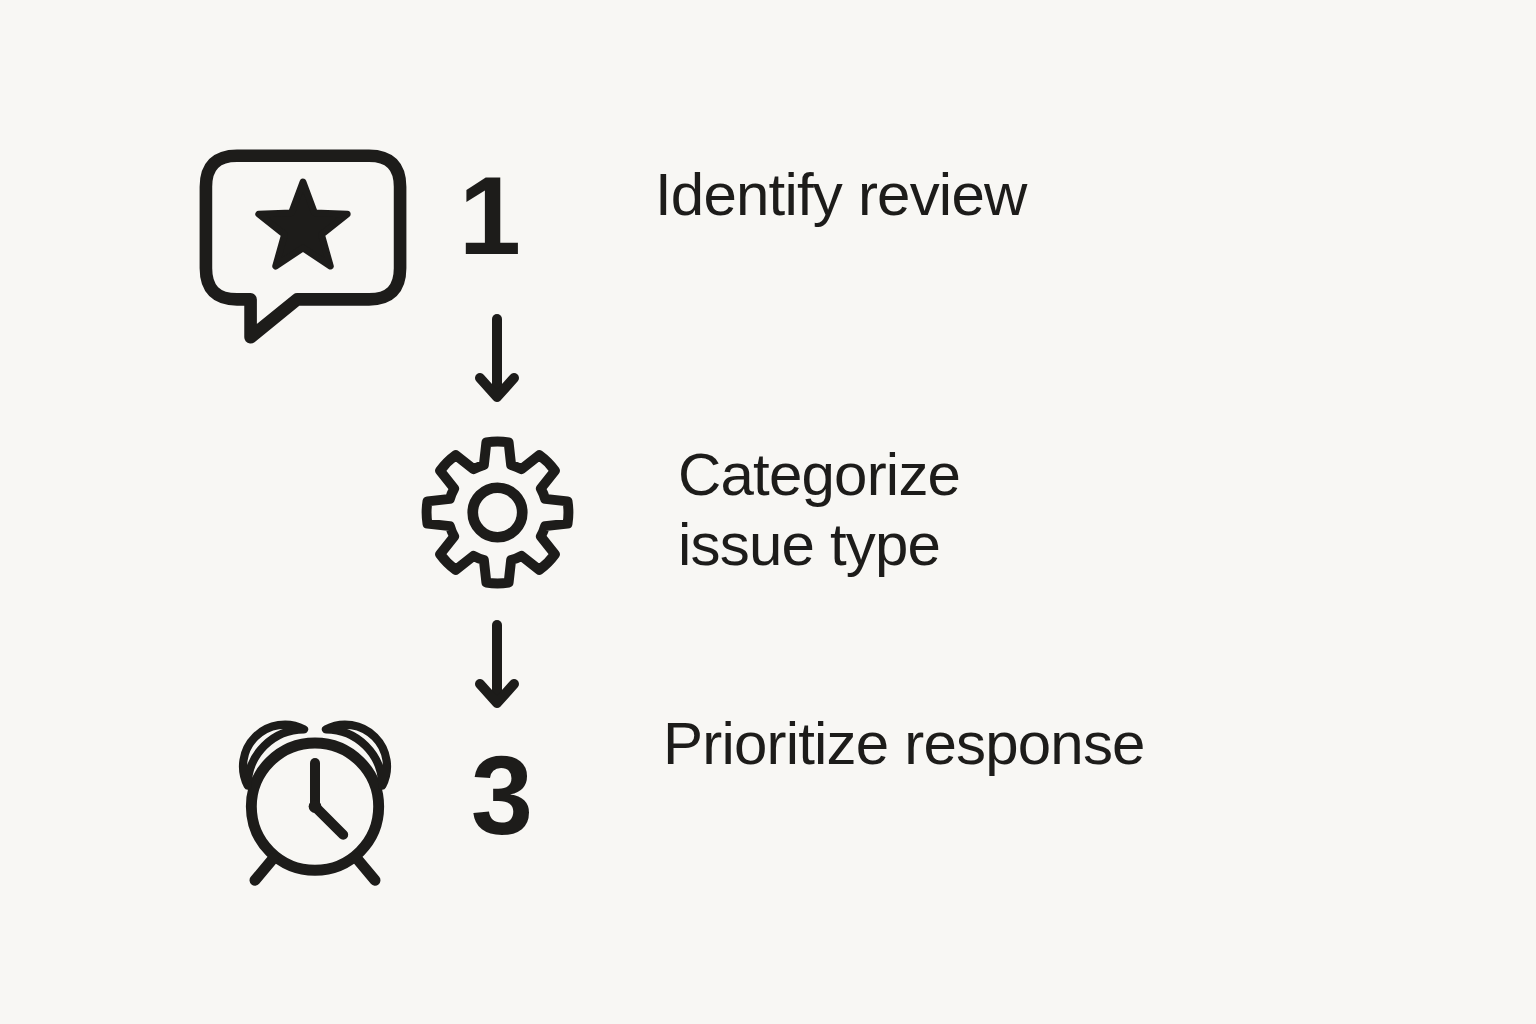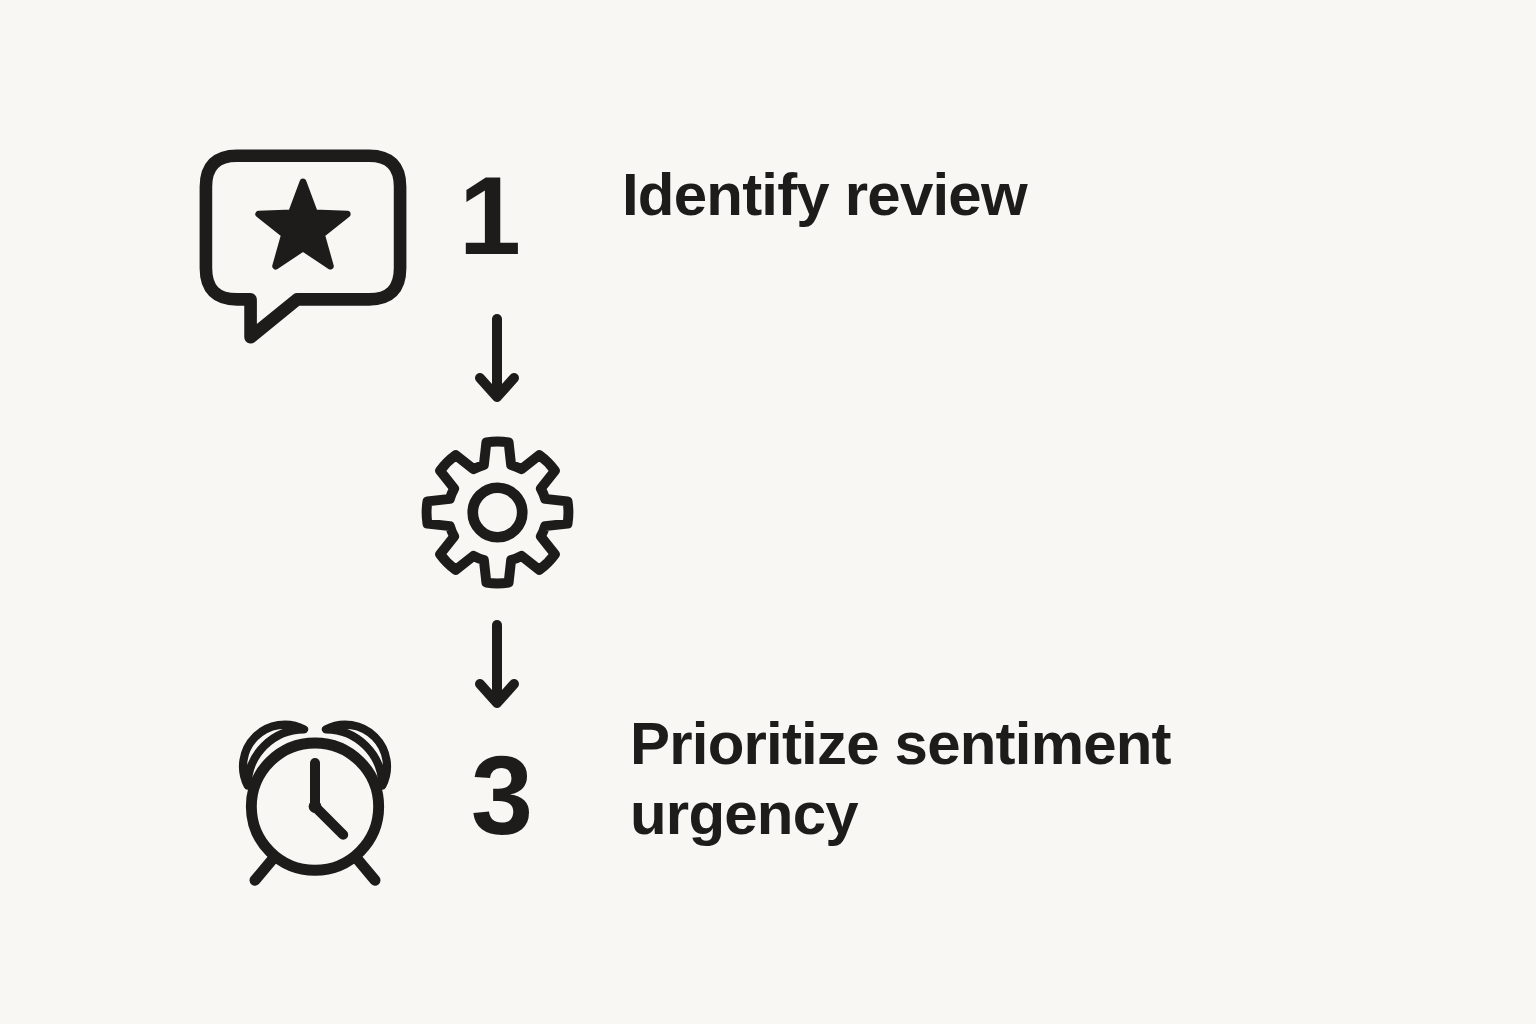--- a/index.html
+++ b/index.html
@@ -20,22 +20,22 @@
   .arrow-2{left:474px;top:619px;}
   .num{
     position:absolute;width:110px;
     font-size:112px;line-height:112px;font-weight:700;
     letter-spacing:-2px;text-align:center;
   }
   .num-1{left:434px;top:160px;}
   .num-3{left:446px;top:740px;}
   .label{
     position:absolute;
-    font-size:60px;line-height:70px;font-weight:700;
-    letter-spacing:-0.8px;white-space:nowrap;
+    font-size:60px;line-height:70px;font-weight:400;
+    letter-spacing:-0.8px;white-space:nowrap;margin-left:33px;
   }
   .label-1{left:622px;top:160px;}
   .label-2{left:645px;top:440px;}
   .label-3{left:630px;top:709px;}
   svg *{vector-effect:none;}
 </style>
 </head>
 <body>
 
 <div class="stage">
@@ -58,35 +58,38 @@
     <path d="M116.5 42.3 L113.5 15.1 A86 86 0 0 0 86.5 15.1 L83.5 42.3 A60 60 0 0 0 70.9 47.5
              L49.4 30.4 A86 86 0 0 0 30.4 49.4 L47.5 70.9 A60 60 0 0 0 42.3 83.5
              L15.1 86.5 A86 86 0 0 0 15.1 113.5 L42.3 116.5 A60 60 0 0 0 47.5 129.1
              L30.4 150.6 A86 86 0 0 0 49.4 169.6 L70.9 152.5 A60 60 0 0 0 83.5 157.7
              L86.5 184.9 A86 86 0 0 0 113.5 184.9 L116.5 157.7 A60 60 0 0 0 129.1 152.5
              L150.6 169.6 A86 86 0 0 0 169.6 150.6 L152.5 129.1 A60 60 0 0 0 157.7 116.5
              L184.9 113.5 A86 86 0 0 0 184.9 86.5 L157.7 83.5 A60 60 0 0 0 152.5 70.9
              L169.6 49.4 A86 86 0 0 0 150.6 30.4 L129.1 47.5 A60 60 0 0 0 116.5 42.3 Z" fill="none" stroke="#1d1c1a" stroke-width="12" stroke-linejoin="round"></path>
     <circle cx="100" cy="100" r="30" fill="none" stroke="#1d1c1a" stroke-width="13"></circle>
   </svg>
+  <div class="label label-2">
+    <div>Categorize</div>
+    <div>issue type</div>
+  </div>
 
   <svg class="arrow arrow-2" width="46" height="92" viewBox="0 0 46 92">
     <path d="M23 6 V83" fill="none" stroke="#1d1c1a" stroke-width="10" stroke-linecap="round"></path>
     <path d="M6 65 L23 84 L40 65" fill="none" stroke="#1d1c1a" stroke-width="10" stroke-linecap="round" stroke-linejoin="round"></path>
   </svg>
 
   <svg class="icon clock-icon" width="182" height="191" viewBox="0 0 200 210">
     <circle cx="100" cy="115" r="70" fill="none" stroke="#1d1c1a" stroke-width="12"></circle>
     <path d="M26 92 A46 46 0 0 1 88 30 A62 62 0 0 0 26 92 Z" fill="none" stroke="#1d1c1a" stroke-width="9" stroke-linejoin="round"></path>
     <path d="M174 92 A46 46 0 0 0 112 30 A62 62 0 0 1 174 92 Z" fill="none" stroke="#1d1c1a" stroke-width="9" stroke-linejoin="round"></path>
     <path d="M54 172 L34 196" stroke="#1d1c1a" stroke-width="12" stroke-linecap="round"></path>
     <path d="M146 172 L166 196" stroke="#1d1c1a" stroke-width="12" stroke-linecap="round"></path>
     <path d="M100 115 L100 67" stroke="#1d1c1a" stroke-width="11" stroke-linecap="round"></path>
     <path d="M100 115 L131 146" stroke="#1d1c1a" stroke-width="11" stroke-linecap="round"></path>
     <circle cx="100" cy="115" r="7" fill="#1d1c1a"></circle>
   </svg>
   <div class="num num-3">3</div>
   <div class="label label-3">
-    <div>Prioritize sentiment</div>
-    <div>urgency</div>
+    <div>Prioritize response</div>
   </div>
 
 </div>
 
 </body></html>

